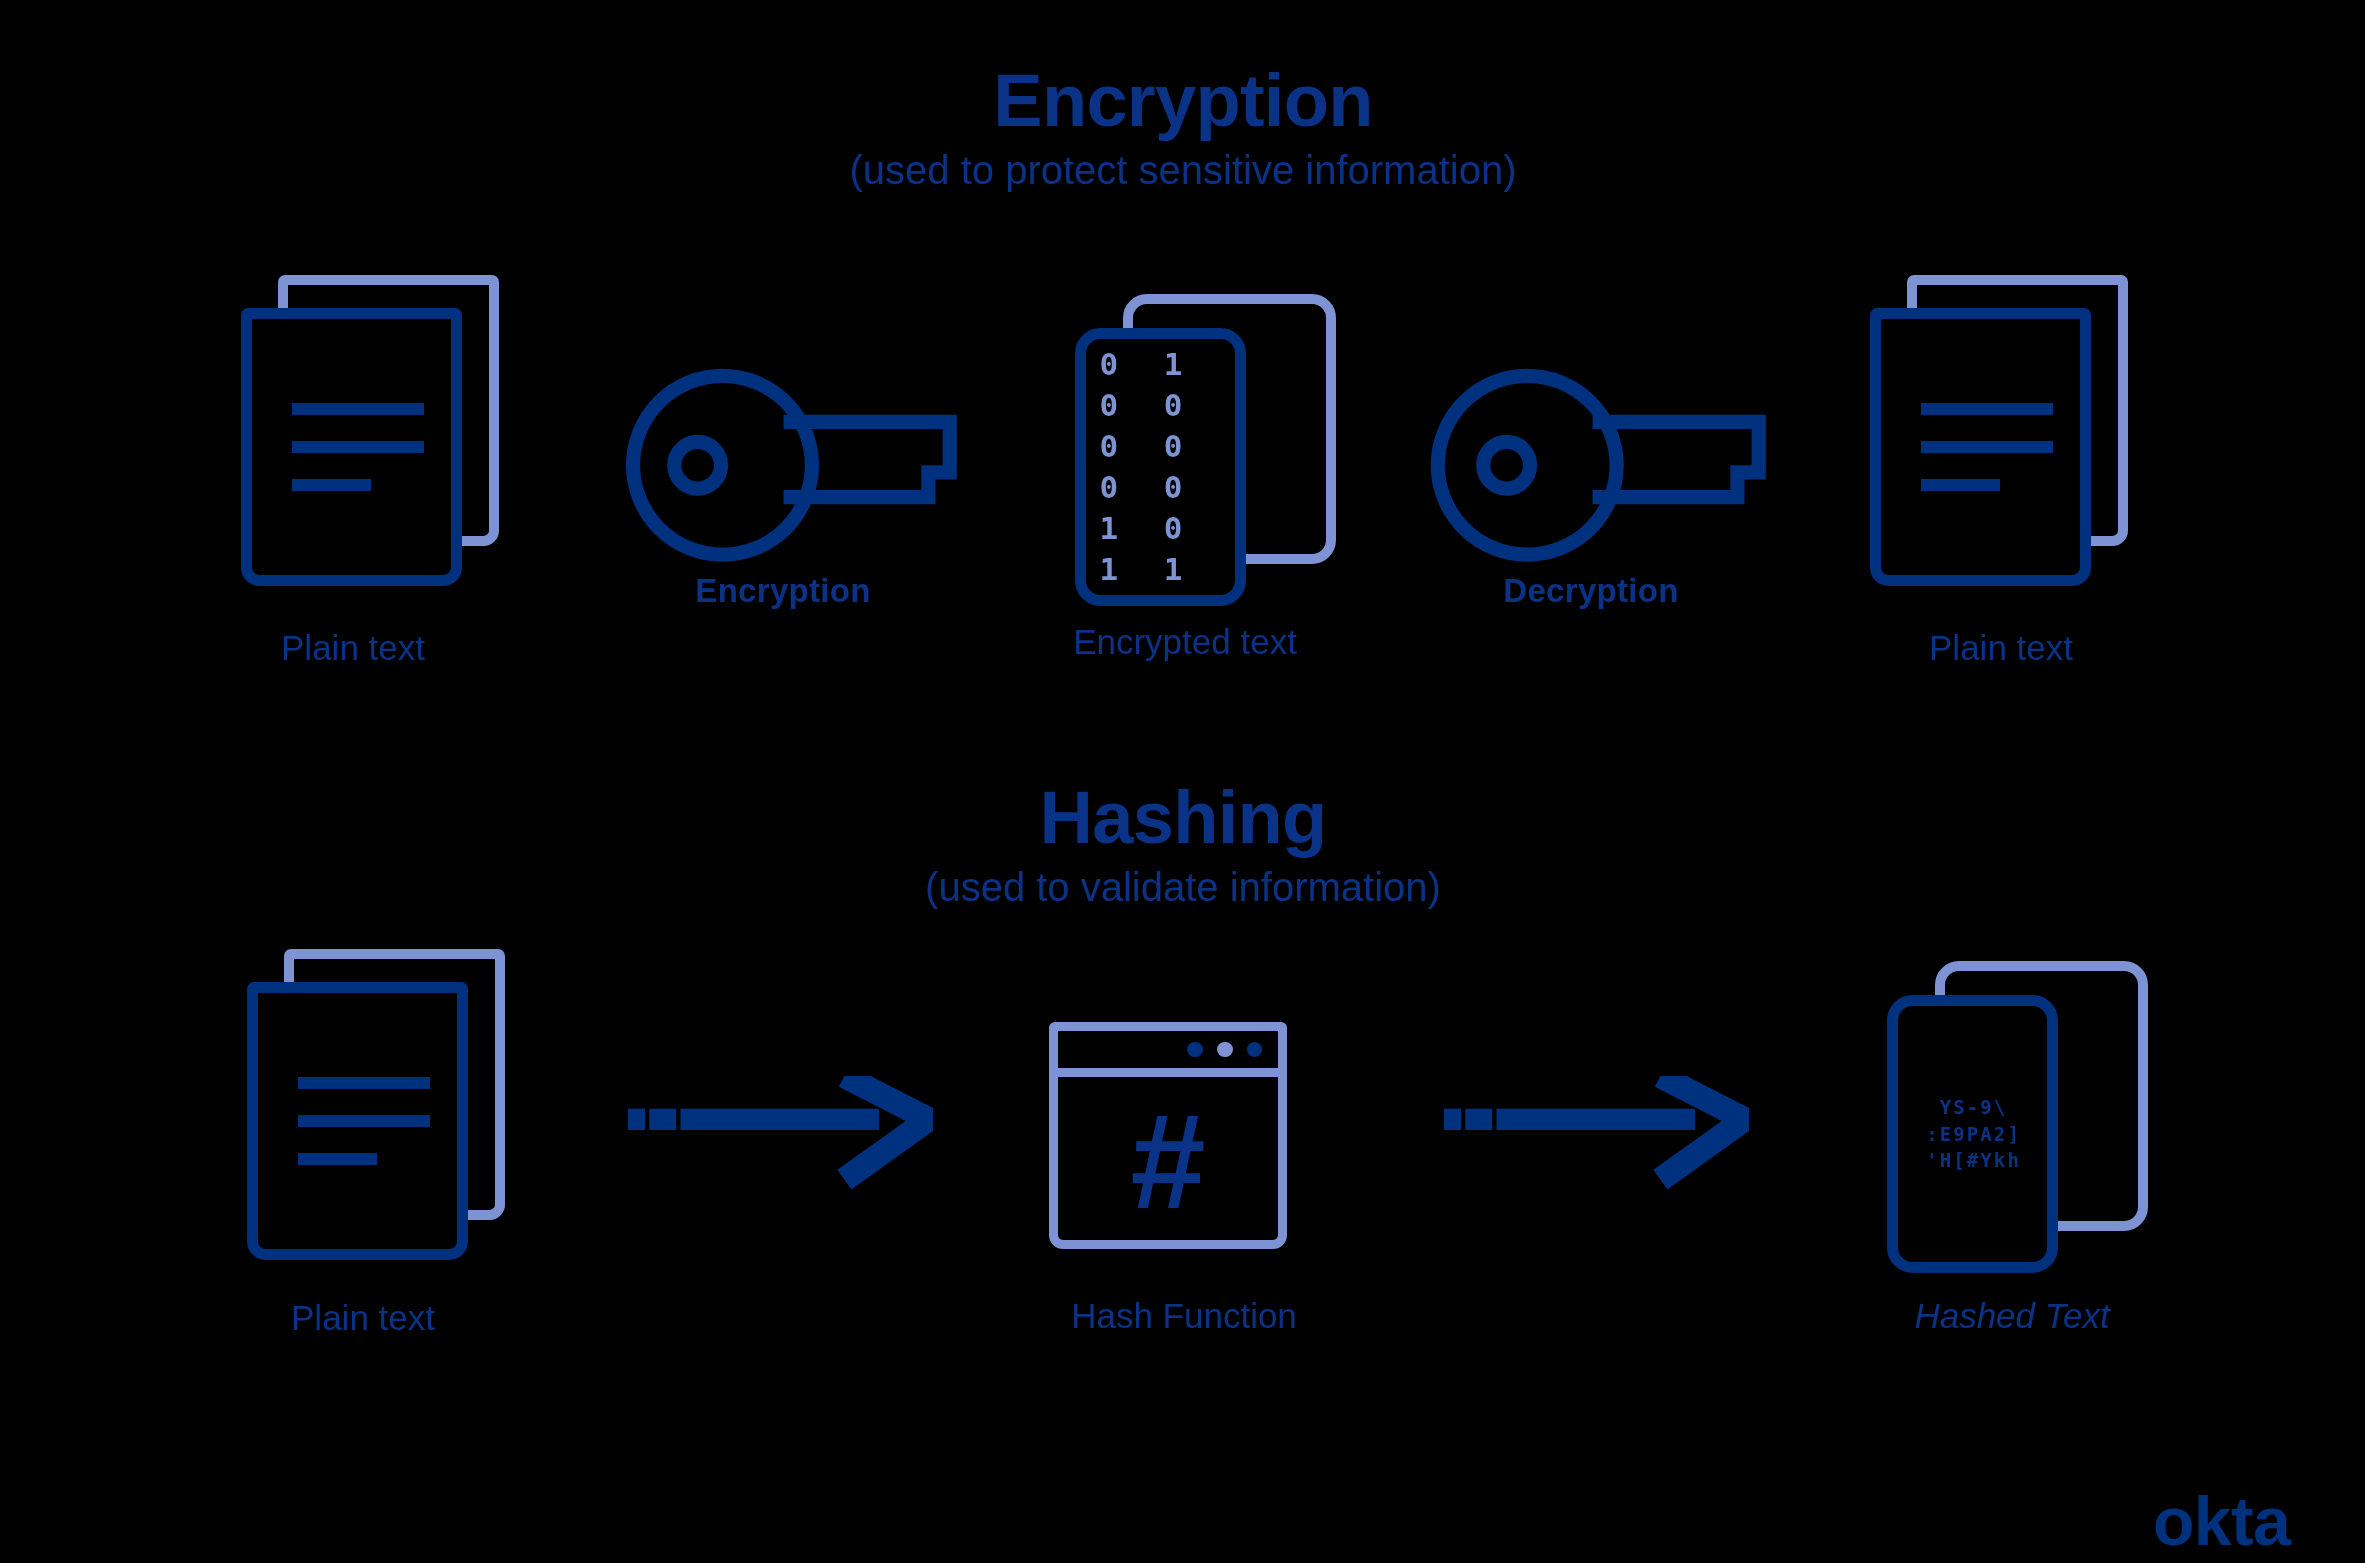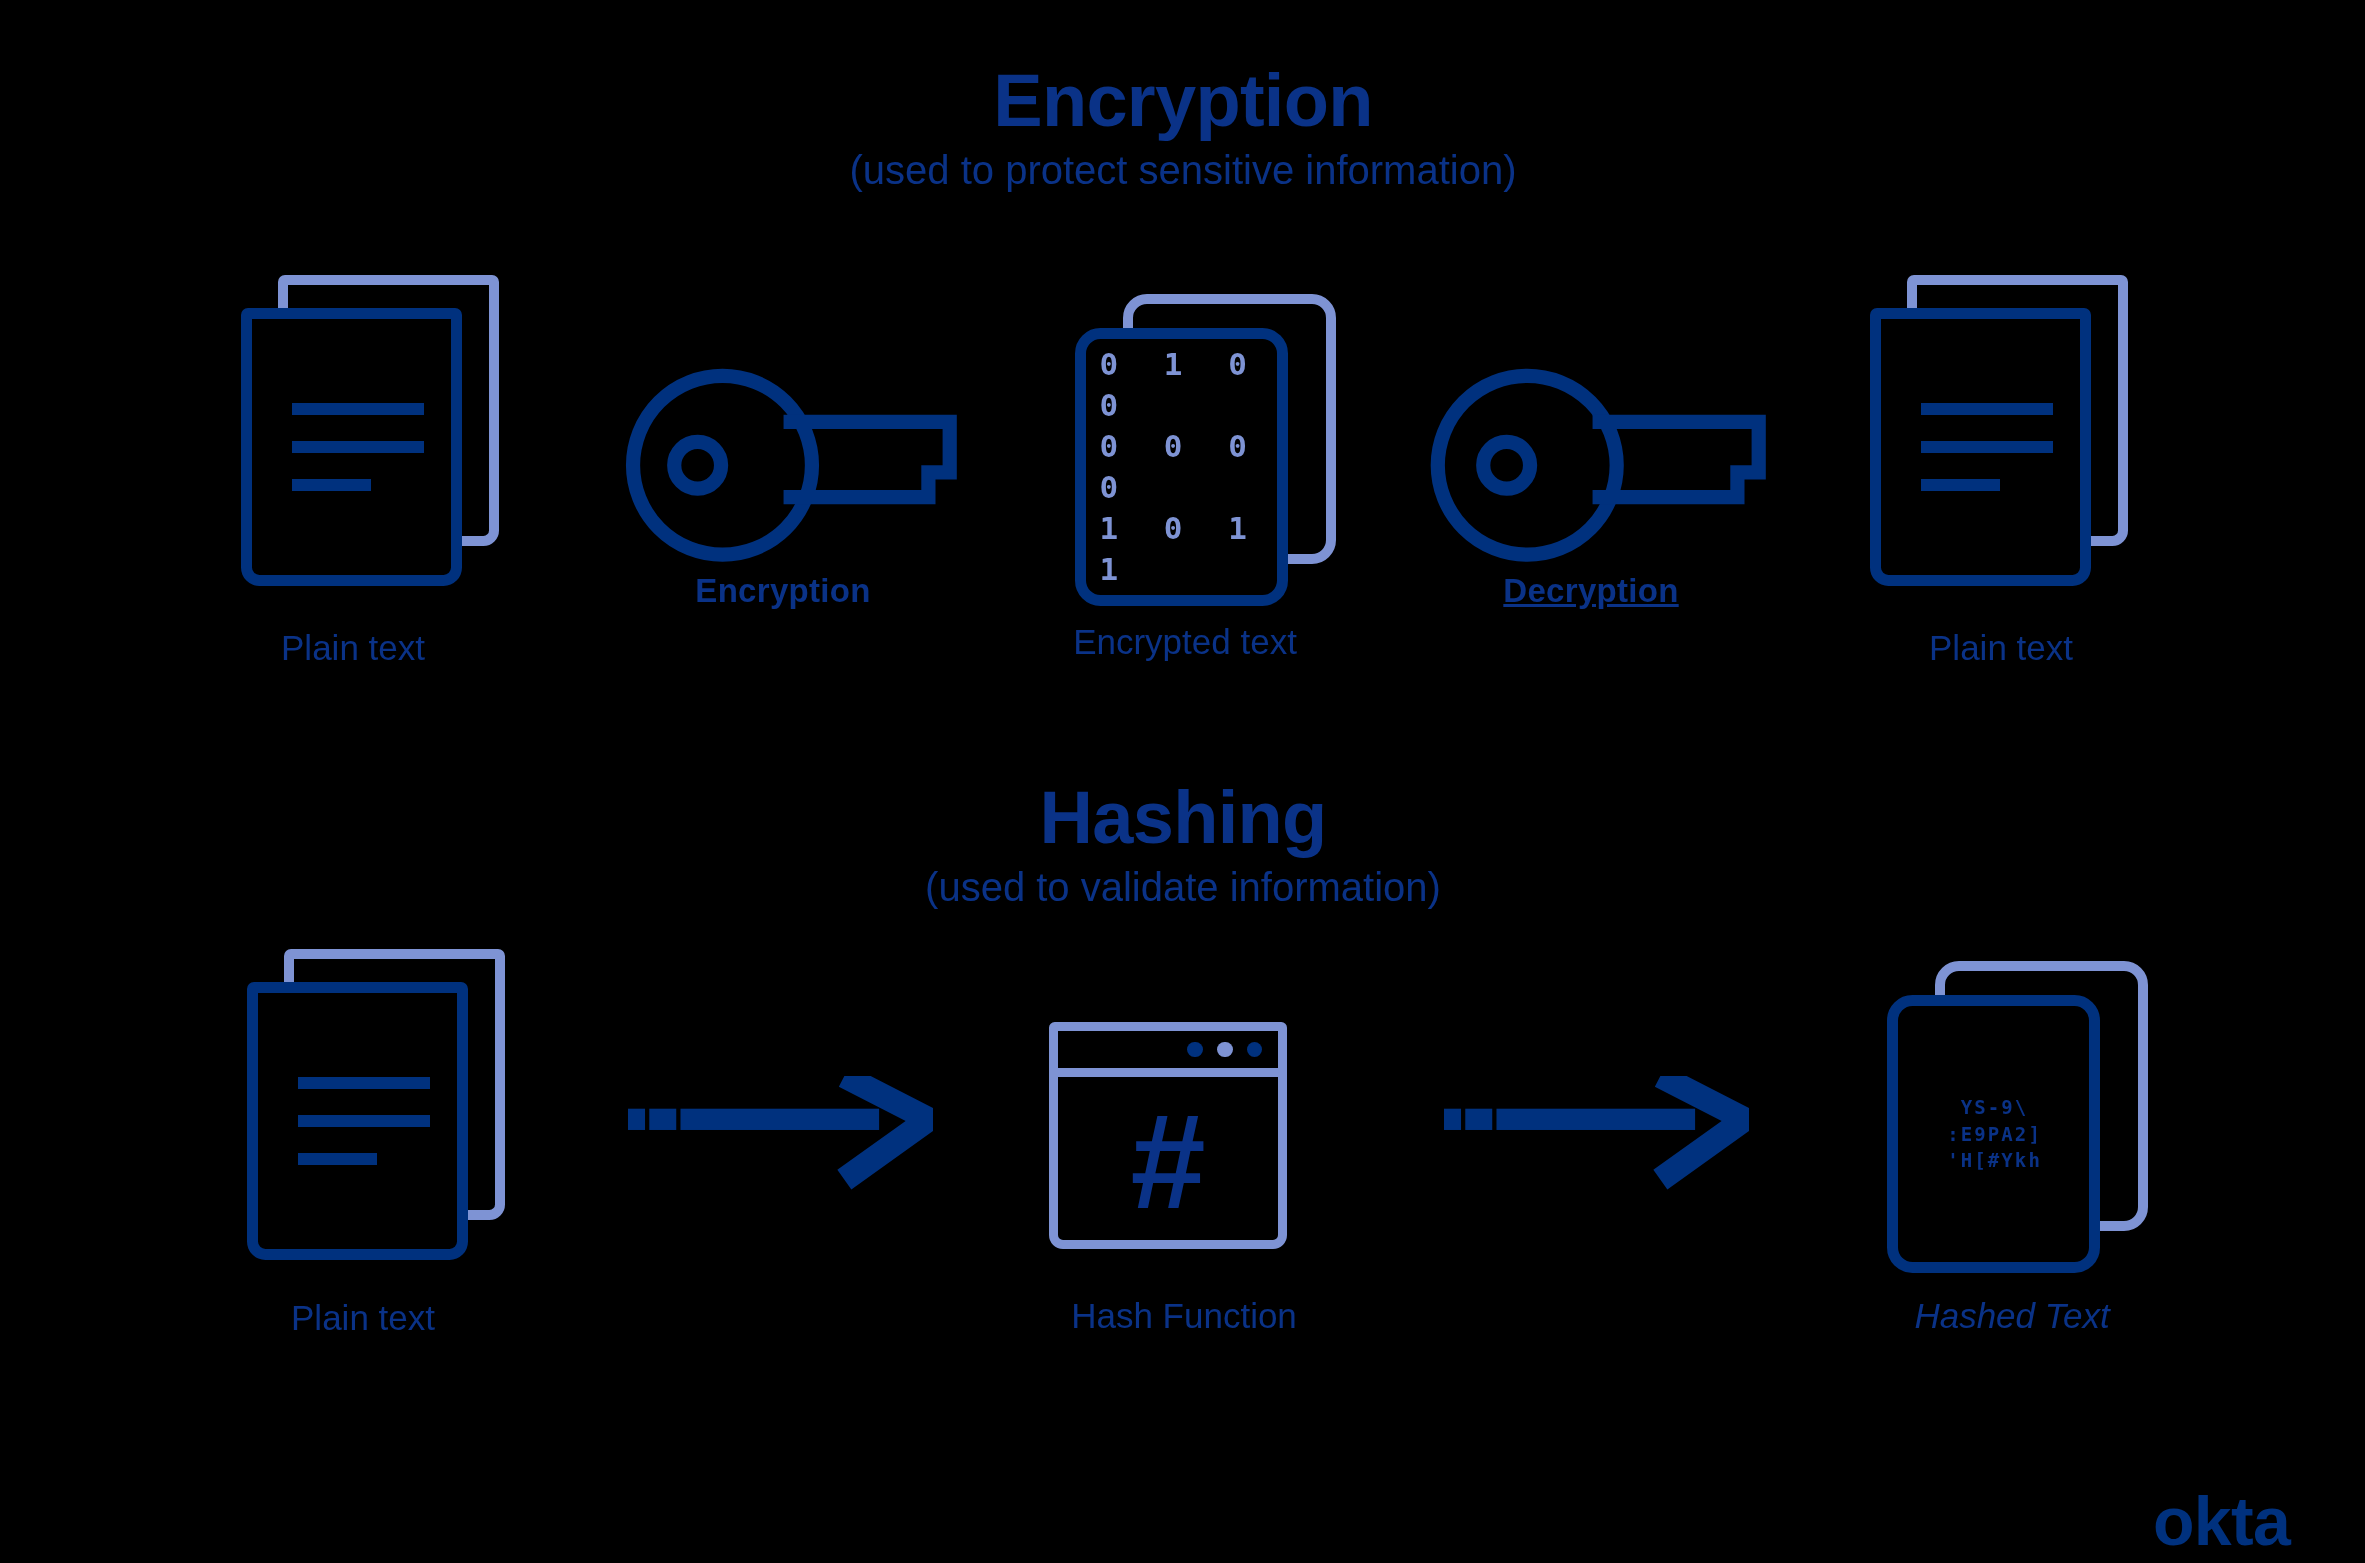--- a/index.html
+++ b/index.html
@@ -109,21 +109,21 @@
     width: 213px;
     height: 270px;
     border: 10px solid #7e93d4;
     border-radius: 24px;
     box-sizing: border-box;
   }
   .card .front-card {
     position: absolute;
     left: 0;
     top: 34px;
-    width: 213px;
+    width: 171px;
     height: 278px;
     border: 11.4px solid #00317e;
     border-radius: 25.5px;
     box-sizing: border-box;
     background: #000000;
     display: flex;
     flex-direction: column;
     justify-content: center;
     align-items: center;
   }
@@ -245,21 +245,21 @@
 </div>
 <div class="caption" style="left:1185px; top:622px;">Encrypted text</div>
 
 <div class="key" style="left:1425px; top:363px;">
   <svg width="355" height="213" viewBox="0 0 500 300">
     <circle cx="144" cy="144" r="126" fill="none" stroke="#00317e" stroke-width="20"></circle>
     <circle cx="115" cy="144" r="33" fill="none" stroke="#00317e" stroke-width="20"></circle>
     <path d="M 236 83 L 470 83 L 470 154 L 440 154 L 440 189 L 416 189 L 236 189" fill="none" stroke="#00317e" stroke-width="20" stroke-linejoin="miter"></path>
   </svg>
 </div>
-<div class="caption bold" style="left:1591px; top:572px;text-decoration:underline;">Decryption</div>
+<div class="caption bold" style="left:1591px; top:572px;">Decryption</div>
 
 <div class="doc" style="left:1870px; top:275px;">
   <div class="back-sheet"></div>
   <div class="front-sheet">
     <div class="line l1"></div>
     <div class="line l2"></div>
     <div class="line l3"></div>
   </div>
 </div>
 <div class="caption" style="left:2001px; top:628px;">Plain text</div>

